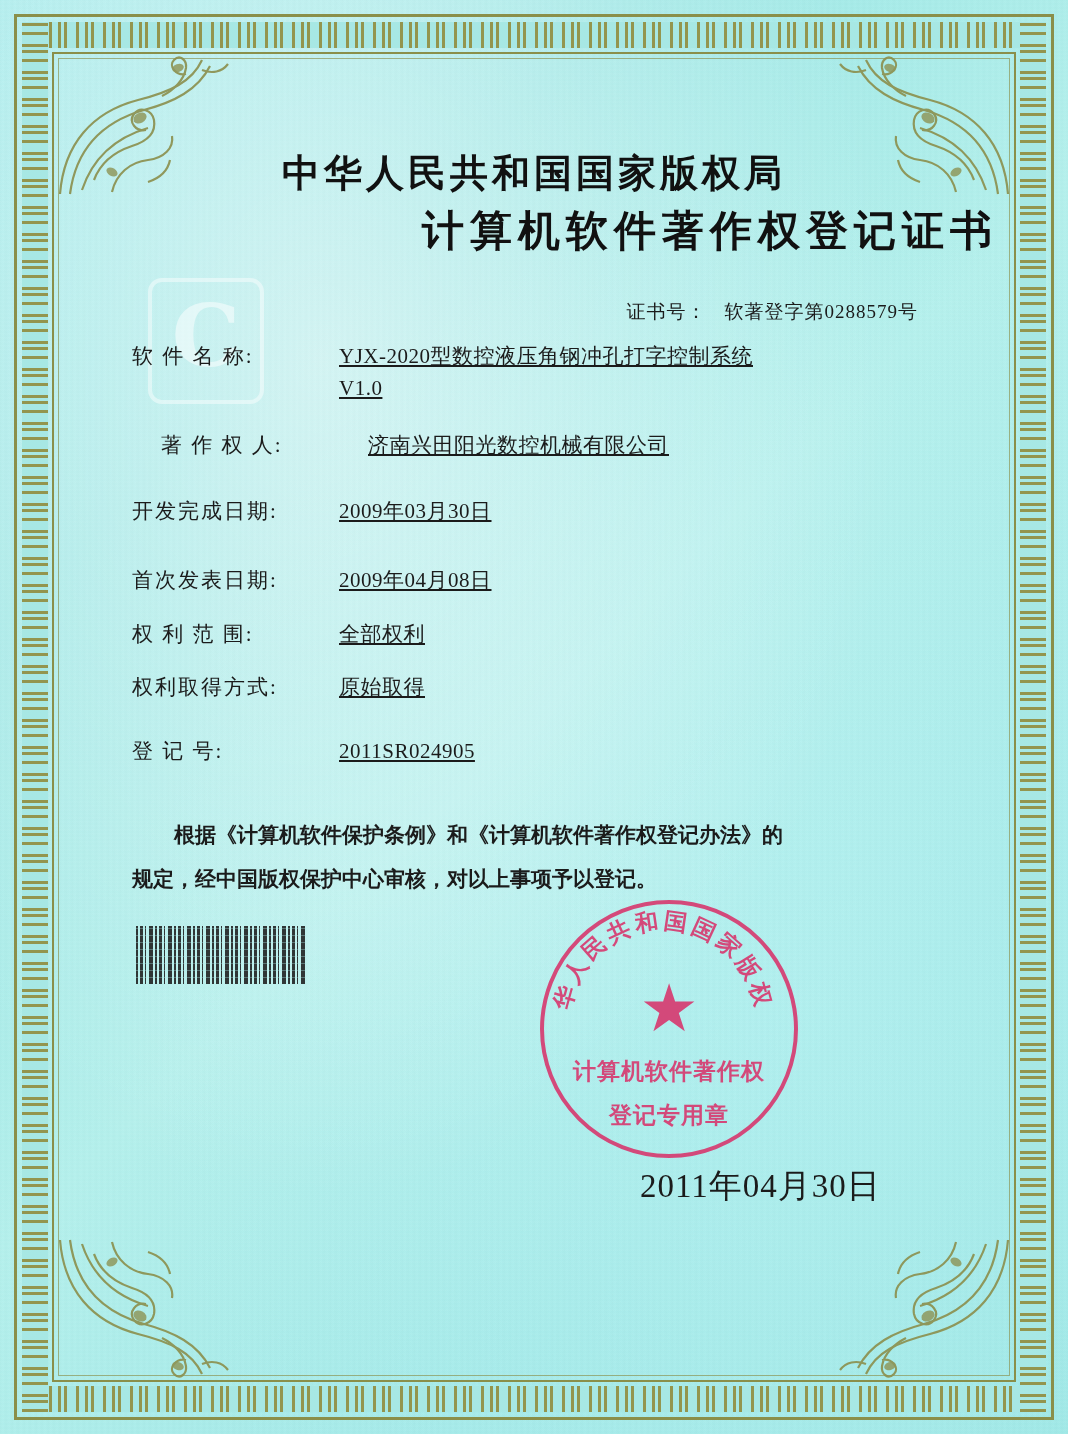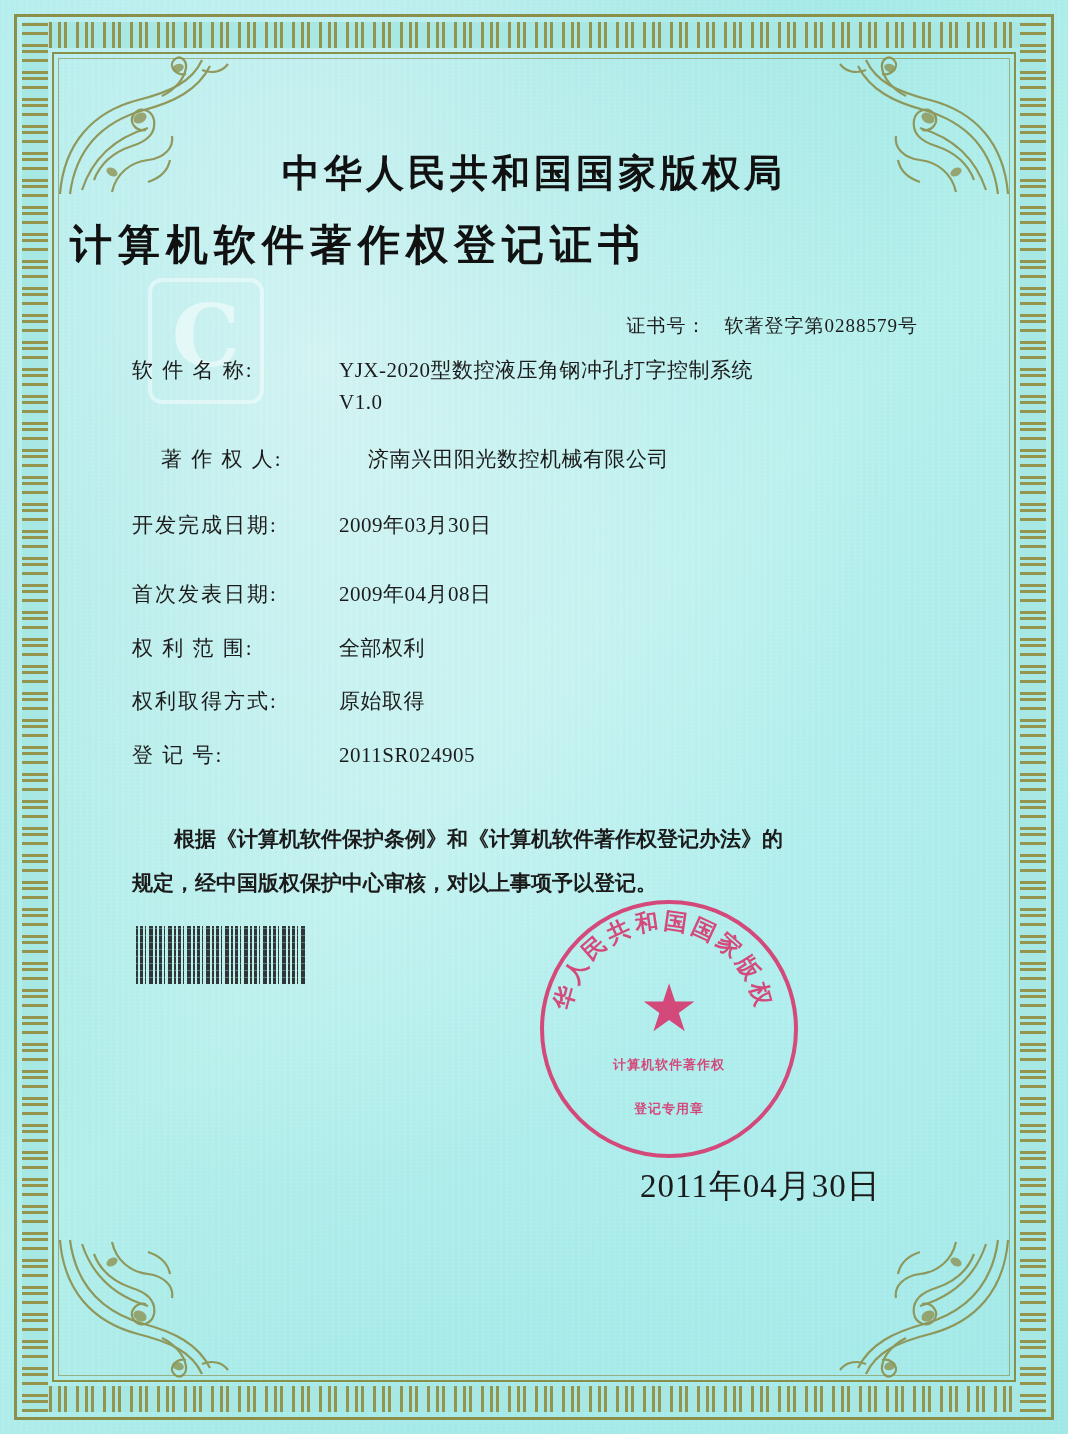--- a/index.html
+++ b/index.html
@@ -117,25 +117,25 @@
   .title-main {
     text-align: center;
     font-size: 38px;
     font-weight: bold;
     letter-spacing: 4px;
     margin-top: 78px;
     color: #111;
     font-family: "DejaVu Serif", "Liberation Serif", serif;
   }
   .title-sub {
-    text-align: left;
+    text-align: right;
     font-size: 42px;
     font-weight: bold;
     letter-spacing: 6px;
-    margin-top: 18px;
+    margin-top: 4px;
     color: #111;
     font-family: "DejaVu Serif", "Liberation Serif", serif;
   }
   .cert-no-row {
     margin-top: 40px;
     text-align: right;
     padding-right: 80px;
     font-size: 19px;
     color: #1b1b1b;
     letter-spacing: 1px;
@@ -156,20 +156,21 @@
   }
   .field .lbl {
     width: 176px;
     flex: 0 0 176px;
     letter-spacing: 2px;
     white-space: nowrap;
   }
   .field .val {
     flex: 1;
     letter-spacing: 0.5px;
+    text-decoration: underline;
   }
   .field .val .line2 { display: block; }
 
   .field.gap-top { margin-top: 34px; justify-content: center; }
 
   .statement {
     margin-top: 46px;
     padding-left: 62px;
     padding-right: 46px;
     font-size: 21px;
@@ -234,21 +235,21 @@
     transform: translate(-50%, -50%);
     font-size: 66px;
     line-height: 1;
     color: #d8336b;
   }
   .seal .seal-line1,
   .seal .seal-line2 {
     position: absolute;
     width: 100%;
     text-align: center;
-    font-size: 13px;
+    font-size: 23px;
     font-weight: bold;
     letter-spacing: 1px;
   }
   .seal .seal-line1 { top: 152px; }
   .seal .seal-line2 { top: 196px; }
 
   .seal-date {
     position: absolute;
     left: 640px;
     top: 1164px;
@@ -405,21 +406,21 @@
       <div class="field" style="margin-top:22px;">
         <div class="lbl">权 利 范 围:</div>
         <div class="val">全部权利</div>
       </div>
 
       <div class="field" style="margin-top:22px;">
         <div class="lbl">权利取得方式:</div>
         <div class="val">原始取得</div>
       </div>
 
-      <div class="field" style="margin-top:22px;align-items:flex-end;">
+      <div class="field" style="margin-top:32px;align-items:flex-end;">
         <div class="lbl">登  记  号:</div>
         <div class="val">2011SR024905</div>
       </div>
 
     </div>
 
     <div class="statement">
       <p class="indent">根据《计算机软件保护条例》和《计算机软件著作权登记办法》的</p>
       <p>规定，经中国版权保护中心审核，对以上事项予以登记。</p>
     </div>

